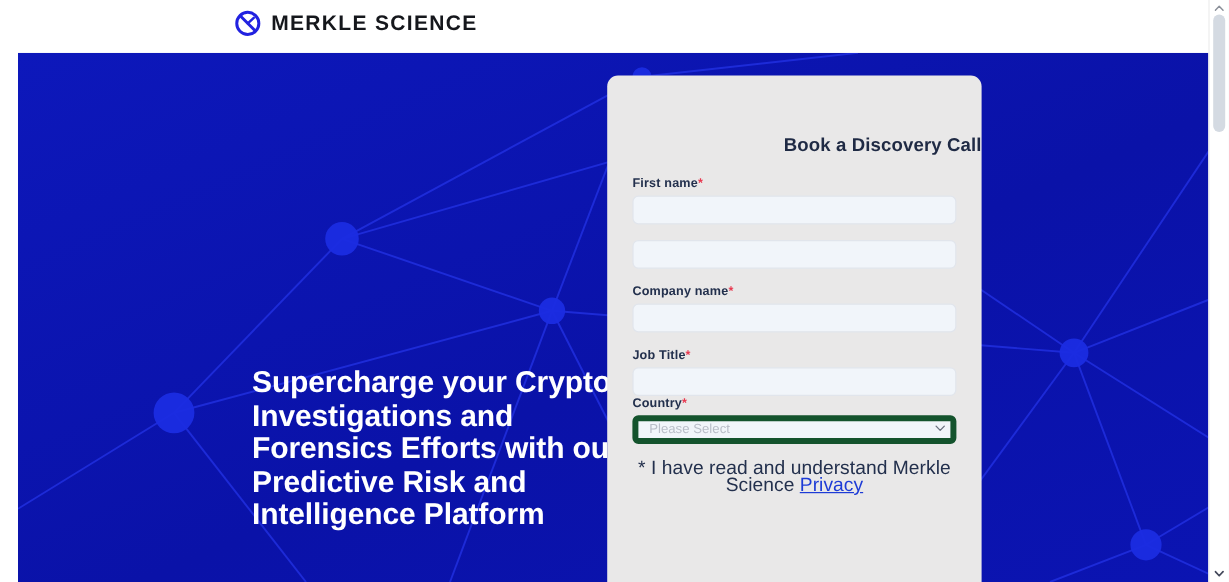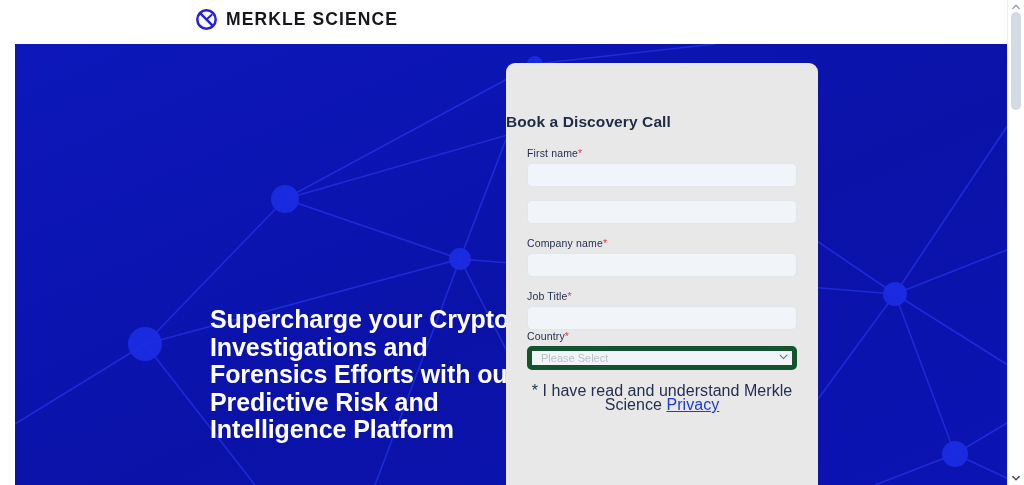--- a/index.html
+++ b/index.html
@@ -92,31 +92,31 @@
     top: 63px;
     width: 312px;
     height: 430px;
     background: #e9e8e8;
     border-radius: 9px 9px 0 0;
     z-index: 4;
     padding: 0;
     overflow: hidden;
   }
   #form-title {
-    text-align: left;
+    text-align: right;
     font-size: 15.5px;
     font-weight: 700;
     color: #1f2a44;
     margin-top: 50px;
     letter-spacing: 0.1px;
   }
   .field { margin: 0 21px; }
   .field-label {
     font-size: 10.5px;
-    font-weight: 400;
+    font-weight: 700;
     color: #23304d;
     letter-spacing: 0.15px;
     display: block;
     margin-bottom: 4px;
   }
   .req { color: #e8384f; font-size: 10.5px; }
   .field-input {
     display: block;
     width: 270px;
     height: 24px;

